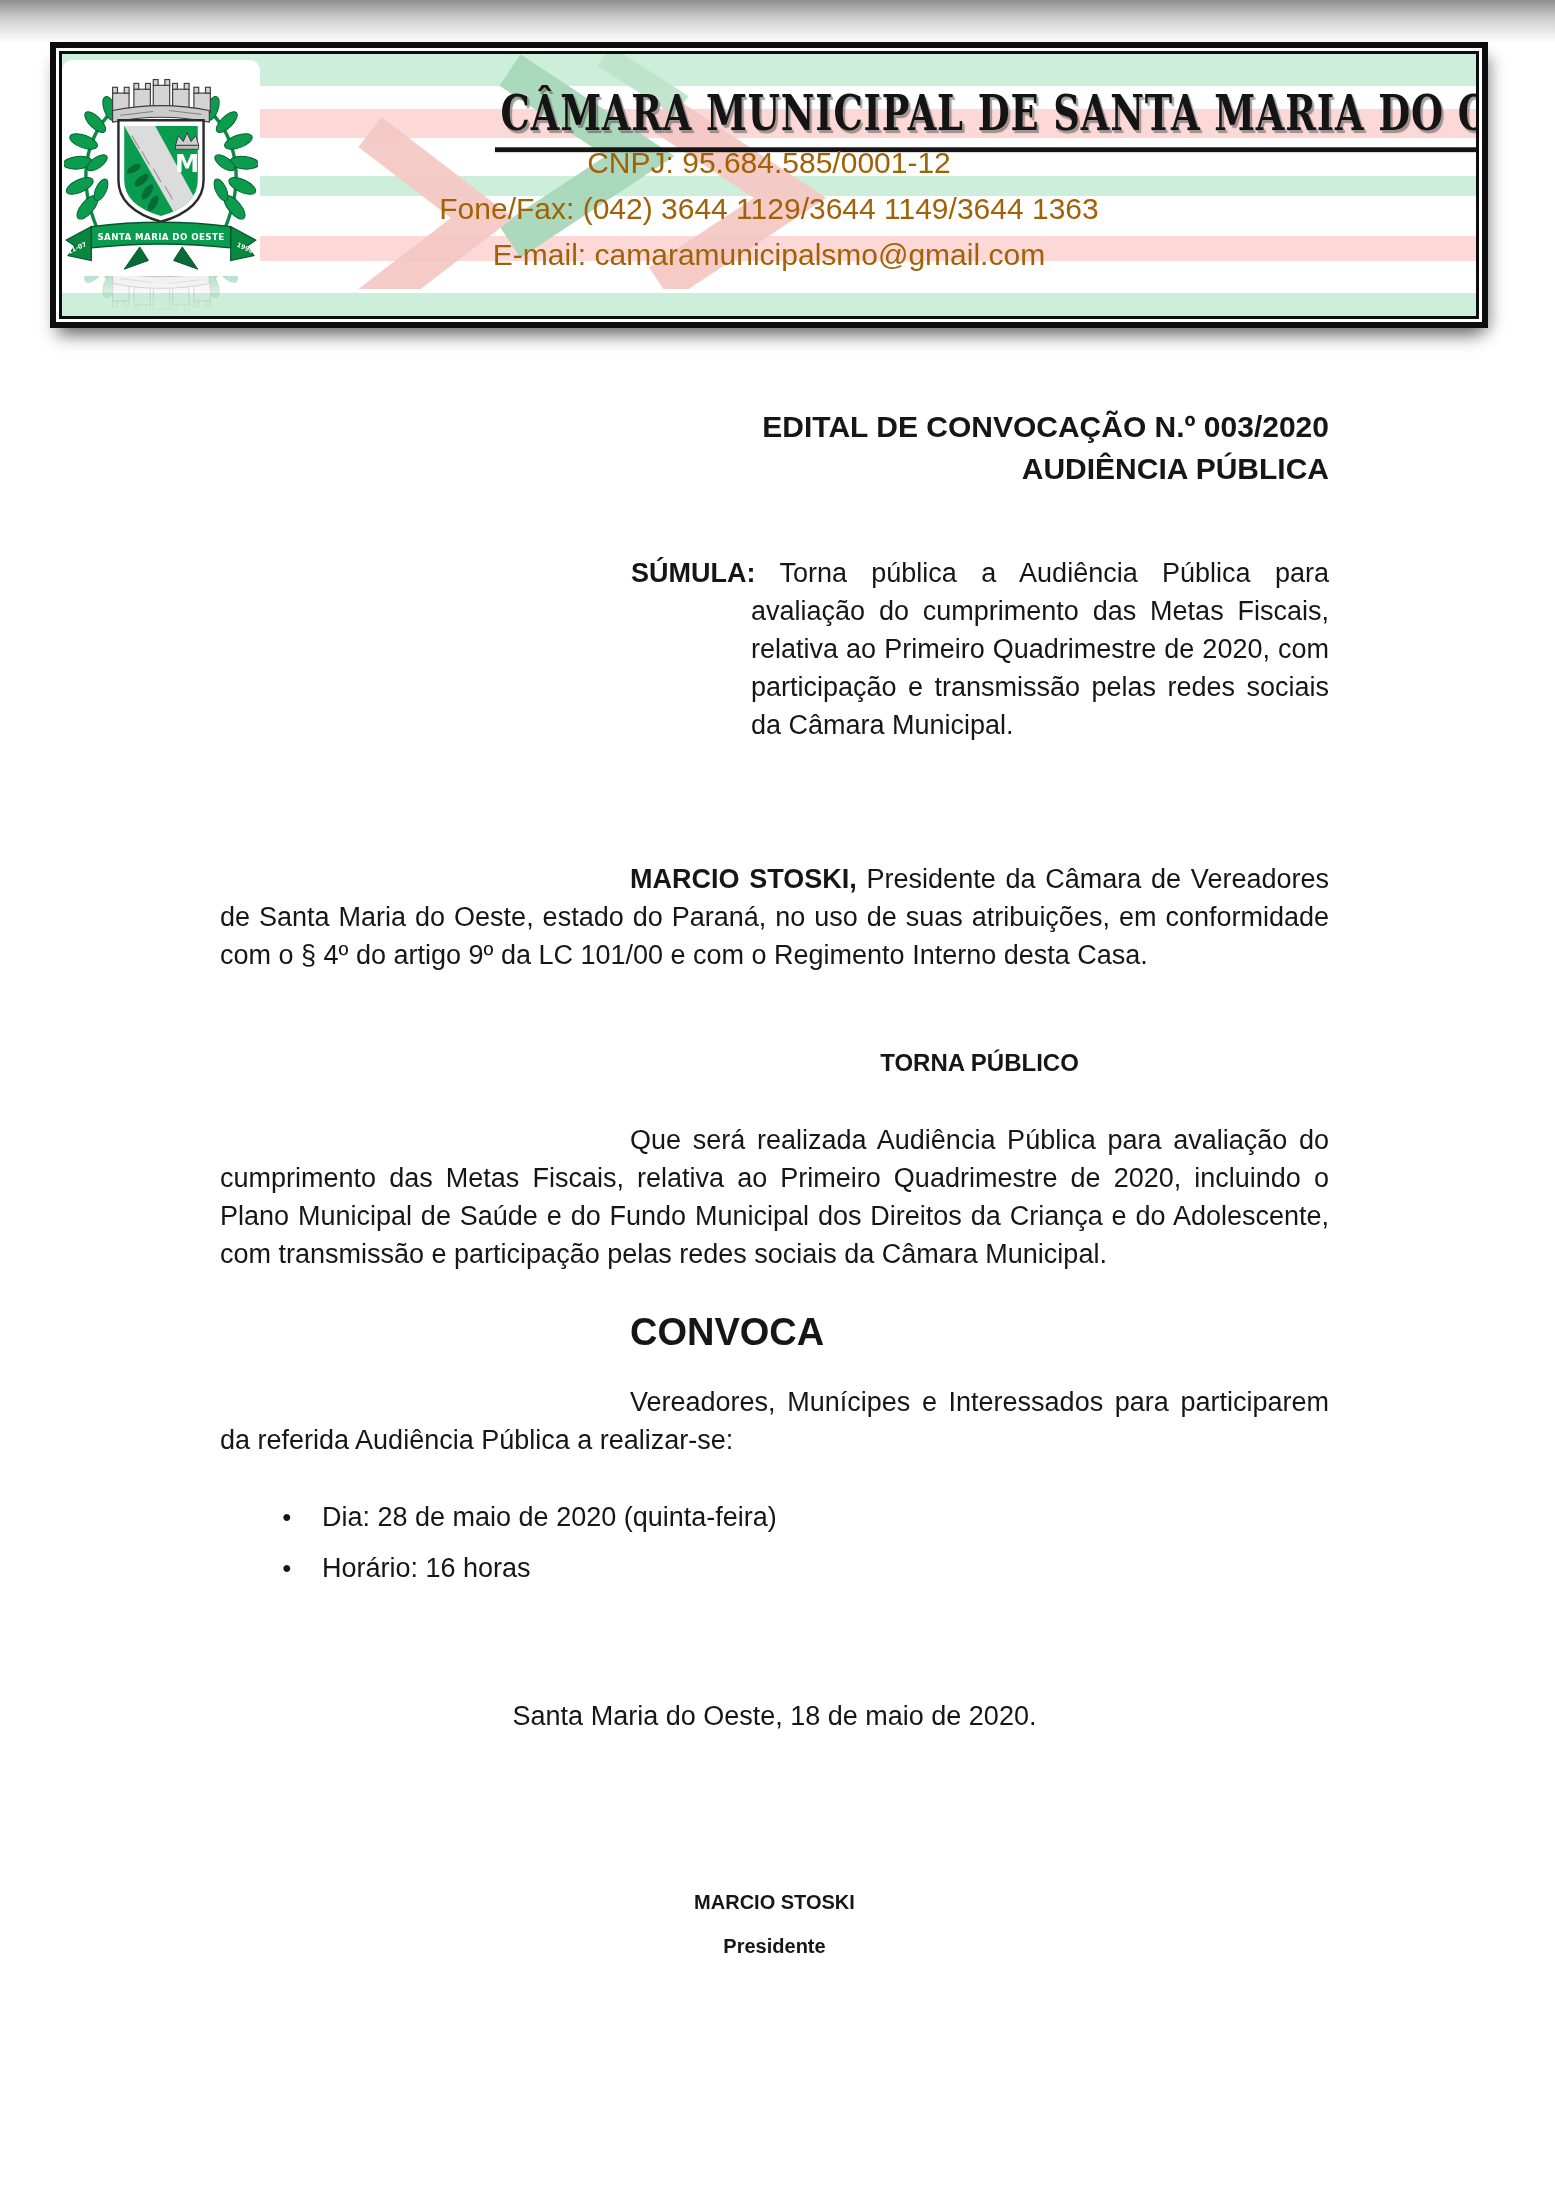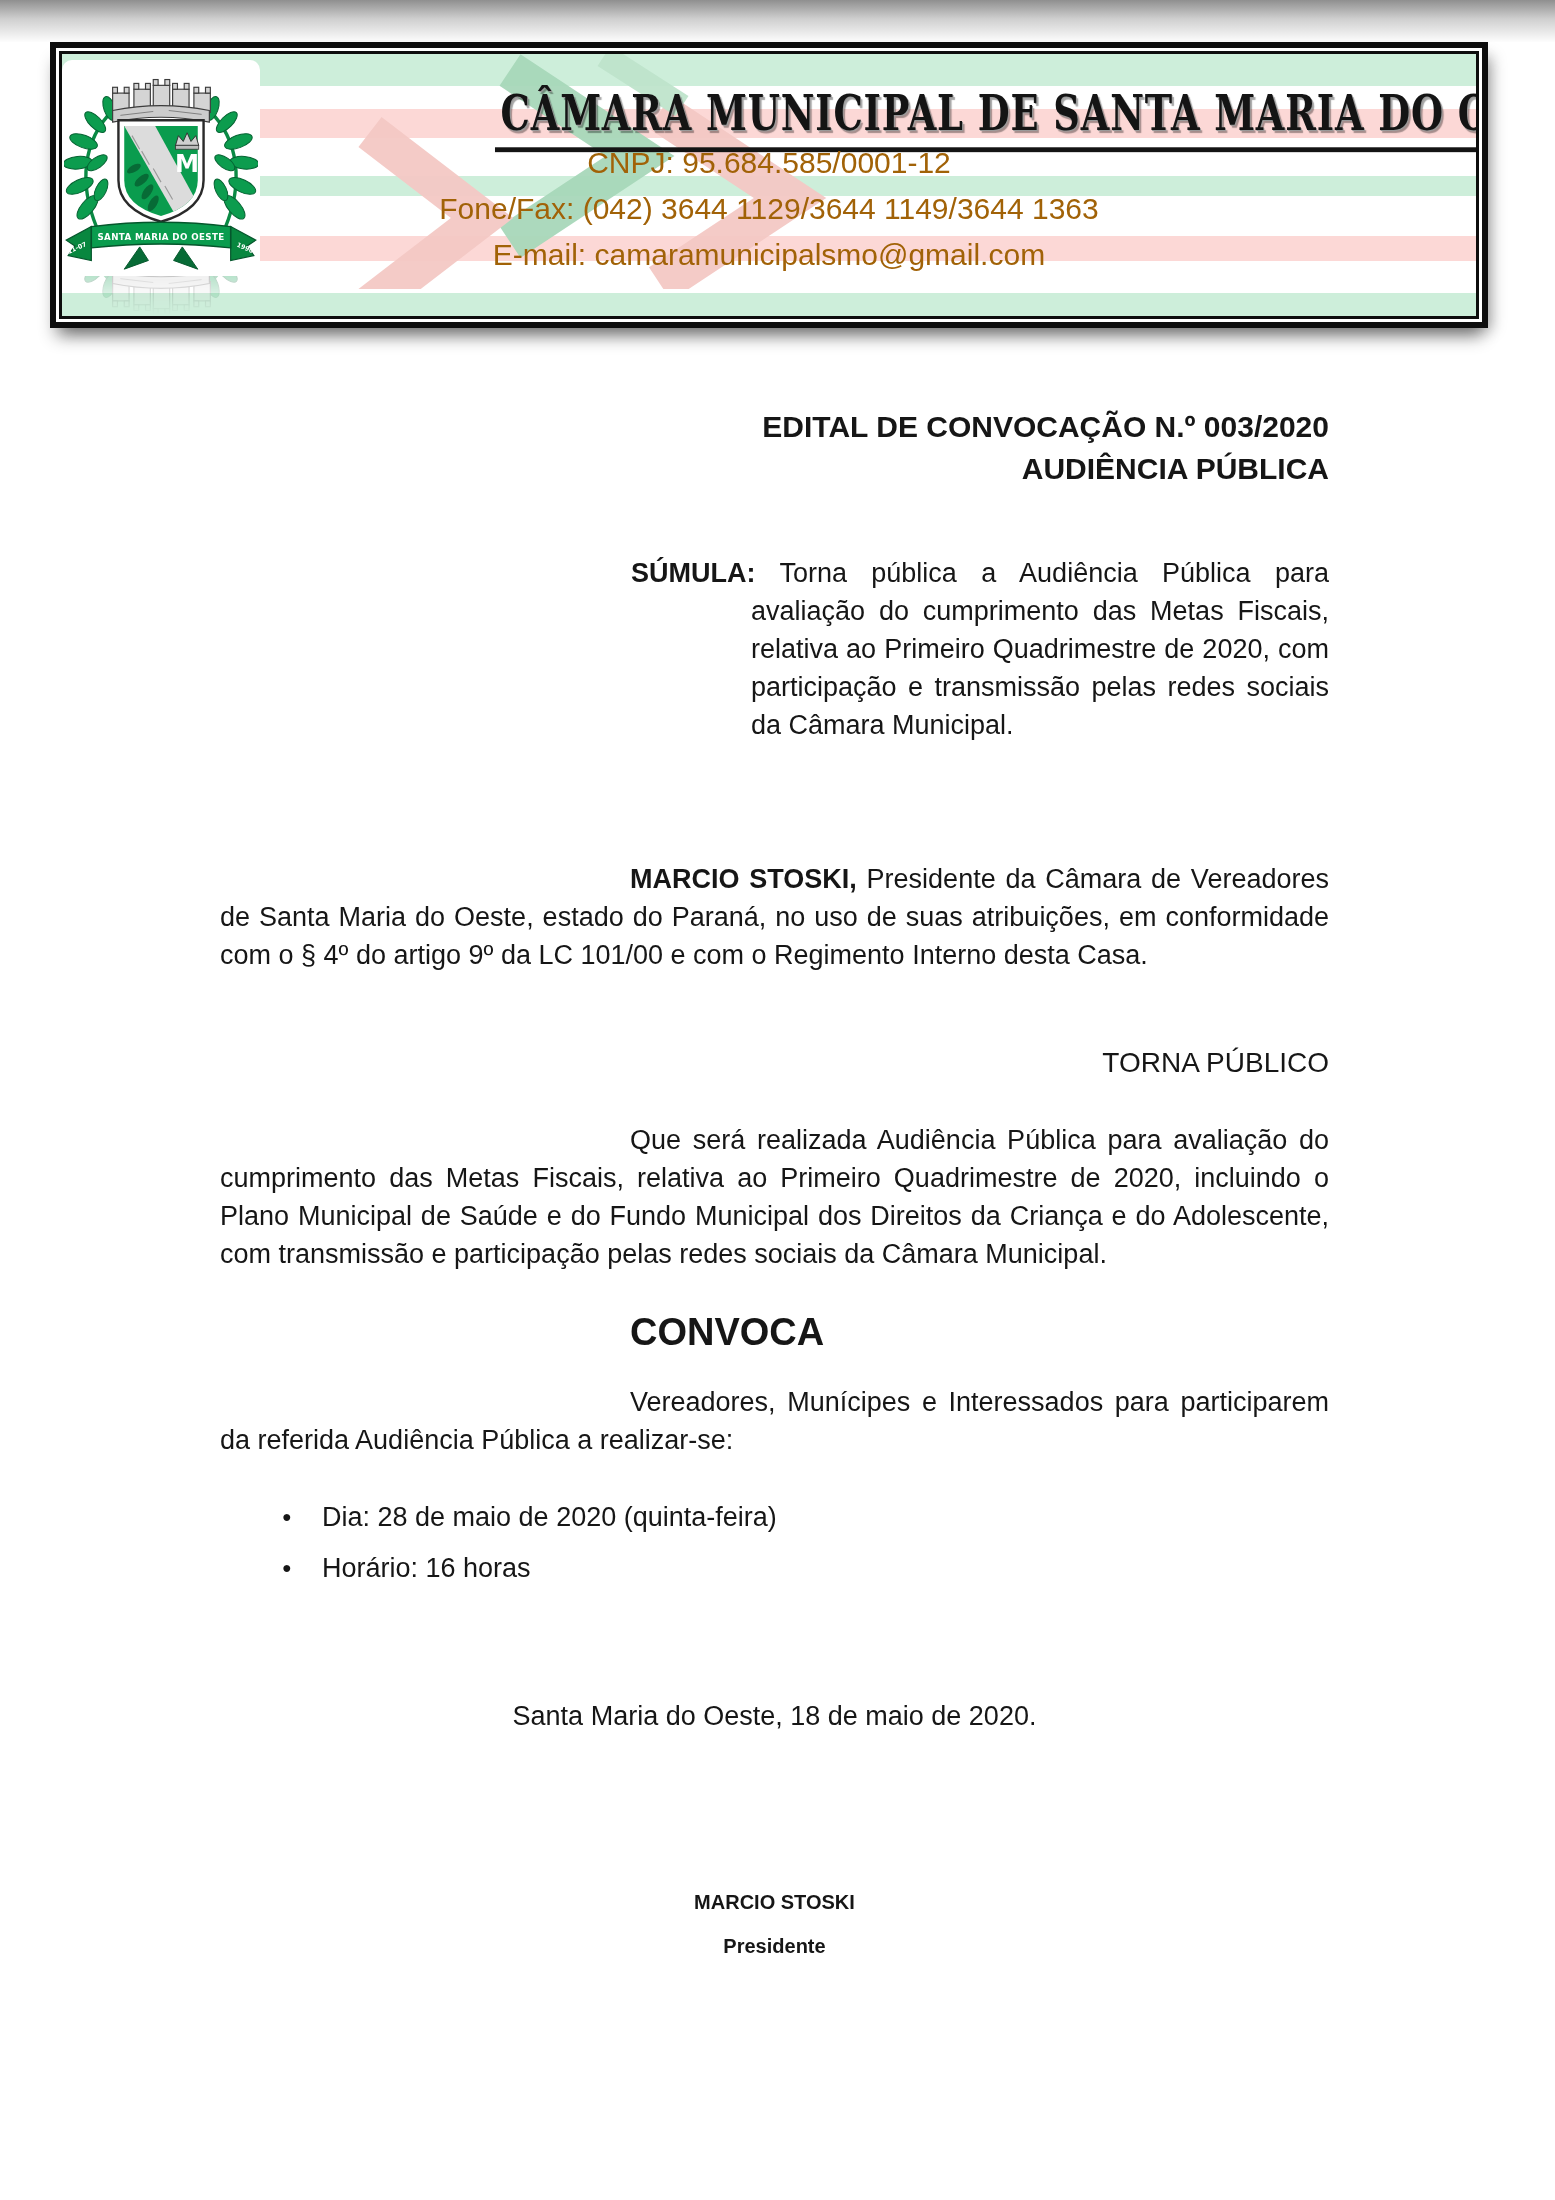--- a/index.html
+++ b/index.html
@@ -42,21 +42,21 @@
     mask-image:linear-gradient(180deg,rgba(0,0,0,.9),rgba(0,0,0,0) 88%);}
   .reflect svg{position:absolute;left:2px;top:-156px;transform:scaleY(-1);}
 
   
   .doc{position:absolute;left:0;top:340px;width:1494px;box-sizing:border-box;
     padding:0 165px 0 220px;font-size:27px;line-height:38px;text-align:justify;margin-top:30px;}
   .doc-title{margin:36px 0 0;font-weight:bold;font-size:30px;line-height:42px;text-align:right;}
   .sumula{margin:64px 0 0 411px;padding-left:120px;text-indent:-120px;}
   .b{font-weight:bold;}
   .p1{margin:116px 0 0;text-indent:410px;}
-  .sect{margin:70px 0 0 410px;font-weight:normal;font-size:28px;text-align:right;}
+  .sect{margin:70px 0 0 410px;font-weight:bold;font-size:24px;text-align:center;}
   .sect2{margin:40px 0 0 410px;font-weight:bold;font-size:38px;text-align:left;}
   .p2{margin:39px 0 0;text-indent:410px;}
   .p3{margin:32px 0 0;text-indent:410px;}
   ul.points{margin:39px 0 0 62px;padding:0;list-style:none;text-align:left;}
   ul.points li{position:relative;padding-left:40px;margin-bottom:13px;}
   ul.points li:before{content:"●";position:absolute;left:0;top:0;font-size:16px;line-height:38px;}
   .dateline{margin:110px 0 0;text-align:center;}
   .sig{margin:145px 0 0;text-align:center;font-weight:bold;font-size:20px;line-height:44px;}
 </style>
 </head>

